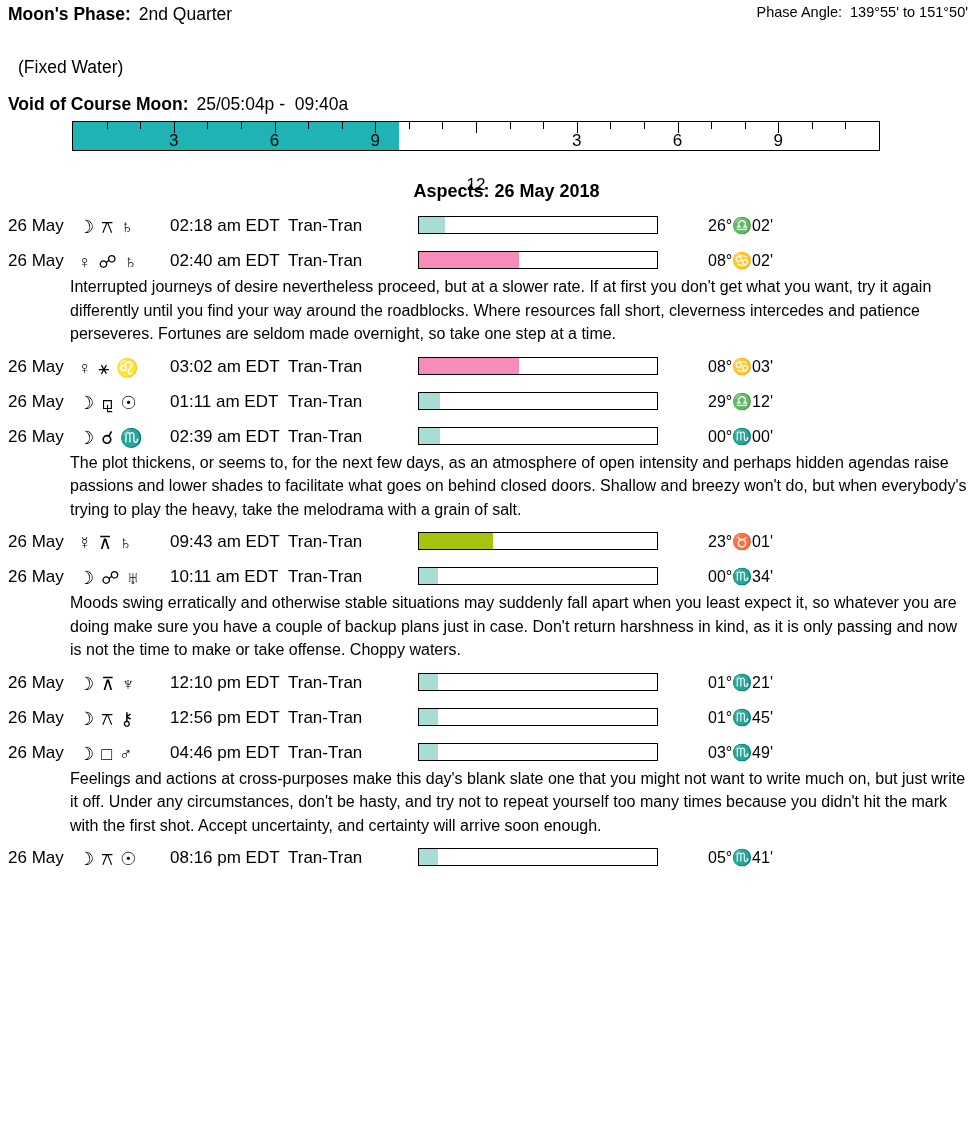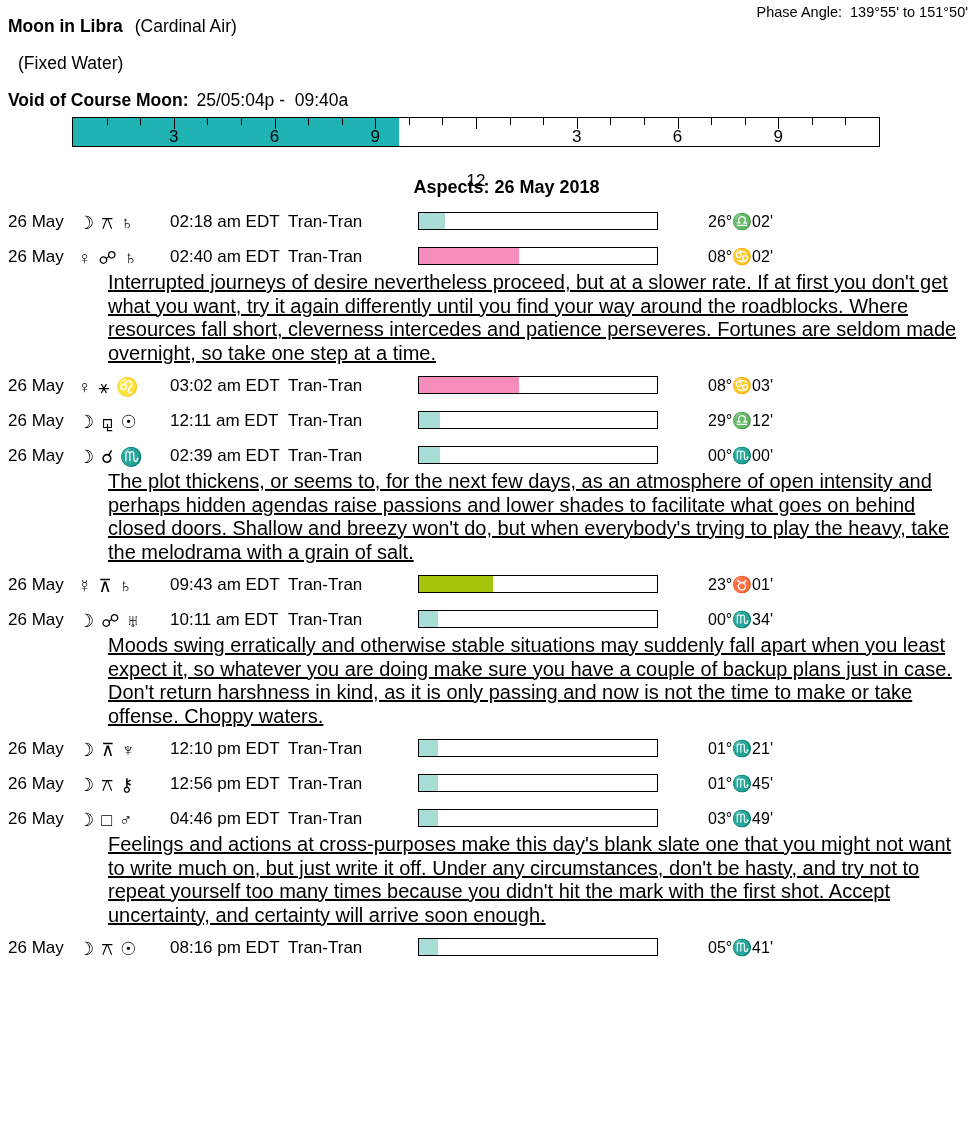--- a/index.html
+++ b/index.html
@@ -139,41 +139,40 @@
   }
   .a-meter i {
     position: absolute;
     left: 0; top: 0; bottom: 0;
     display: block;
   }
   .a-pos {
     font-size: 16px;
   }
   .a-desc {
-    padding: 0 8px 0 108px;
-    font-size: 20px;
+    padding: 0 8px 0 70px;
+    font-size: 16px;
     line-height: 23.5px;
     max-width: 940px;
-    text-decoration: underline;
   }
 </style>
 </head>
 <body>
 
 <div class="page">
 
   <div class="phase-angle">Phase Angle:  139°55' to 151°50'</div>
 
+  <div class="hdr-row first">
+    <span class="hdr-label">Moon's Phase:</span>
+    <span class="hdr-value" style="margin-left:8px;">2nd Quarter</span>
+  </div>
 
   <div class="spacer-16"></div>
 
-  <div class="hdr-row">
-    <span class="hdr-label">Moon in Libra</span>
-    <span class="hdr-value" style="margin-left:12px;">(Cardinal Air)</span>
-  </div>
 
   <div class="spacer-16"></div>
 
   <div class="hdr-row">
     <span class="hdr-value" style="margin-left:10px;">(Fixed Water)</span>
   </div>
 
   <div class="spacer-16"></div>
 
   <div class="hdr-row">
@@ -228,21 +227,21 @@
         <div class="aspect-line"><span class="a-date">26 May</span><span class="a-glyphs">☽ ⚻ ♄</span><span class="a-time">02:18 am EDT</span><span class="a-type">Tran-Tran</span><span class="a-meter"><i style="width: 11%; background: rgb(168, 221, 214);"></i></span><span class="a-pos">26°♎02'</span></div>
       </div>
       <div class="aspect">
         <div class="aspect-line"><span class="a-date">26 May</span><span class="a-glyphs">♀ ☍ ♄</span><span class="a-time">02:40 am EDT</span><span class="a-type">Tran-Tran</span><span class="a-meter"><i style="width: 42%; background: rgb(245, 140, 186);"></i></span><span class="a-pos">08°♋02'</span></div>
         <div class="a-desc">Interrupted journeys of desire nevertheless proceed, but at a slower rate. If at first you don't get what you want, try it again differently until you find your way around the roadblocks. Where resources fall short, cleverness intercedes and patience perseveres. Fortunes are seldom made overnight, so take one step at a time.</div>
       </div>
       <div class="aspect">
         <div class="aspect-line"><span class="a-date">26 May</span><span class="a-glyphs">♀ ⚹ ♌</span><span class="a-time">03:02 am EDT</span><span class="a-type">Tran-Tran</span><span class="a-meter"><i style="width: 42%; background: rgb(245, 140, 186);"></i></span><span class="a-pos">08°♋03'</span></div>
       </div>
       <div class="aspect">
-        <div class="aspect-line"><span class="a-date">26 May</span><span class="a-glyphs">☽ ⚼ ☉</span><span class="a-time">12:11 am EDT</span><span class="a-type">Tran-Tran</span><span class="a-meter"><i style="width: 9%; background: rgb(168, 221, 214);"></i></span><span class="a-pos">29°♎12'</span></div>
+        <div class="aspect-line"><span class="a-date">26 May</span><span class="a-glyphs">☽ ⚼ ☉</span><span class="a-time">01:11 am EDT</span><span class="a-type">Tran-Tran</span><span class="a-meter"><i style="width: 9%; background: rgb(168, 221, 214);"></i></span><span class="a-pos">29°♎12'</span></div>
       </div>
       <div class="aspect">
         <div class="aspect-line"><span class="a-date">26 May</span><span class="a-glyphs">☽ ☌ ♏</span><span class="a-time">02:39 am EDT</span><span class="a-type">Tran-Tran</span><span class="a-meter"><i style="width: 9%; background: rgb(168, 221, 214);"></i></span><span class="a-pos">00°♏00'</span></div>
         <div class="a-desc">The plot thickens, or seems to, for the next few days, as an atmosphere of open intensity and perhaps hidden agendas raise passions and lower shades to facilitate what goes on behind closed doors. Shallow and breezy won't do, but when everybody's trying to play the heavy, take the melodrama with a grain of salt.</div>
       </div>
       <div class="aspect">
         <div class="aspect-line"><span class="a-date">26 May</span><span class="a-glyphs">☿ ⊼ ♄</span><span class="a-time">09:43 am EDT</span><span class="a-type">Tran-Tran</span><span class="a-meter"><i style="width: 31%; background: rgb(165, 196, 12);"></i></span><span class="a-pos">23°♉01'</span></div>
       </div>
       <div class="aspect">
         <div class="aspect-line"><span class="a-date">26 May</span><span class="a-glyphs">☽ ☍ ♅</span><span class="a-time">10:11 am EDT</span><span class="a-type">Tran-Tran</span><span class="a-meter"><i style="width: 8%; background: rgb(168, 221, 214);"></i></span><span class="a-pos">00°♏34'</span></div>

